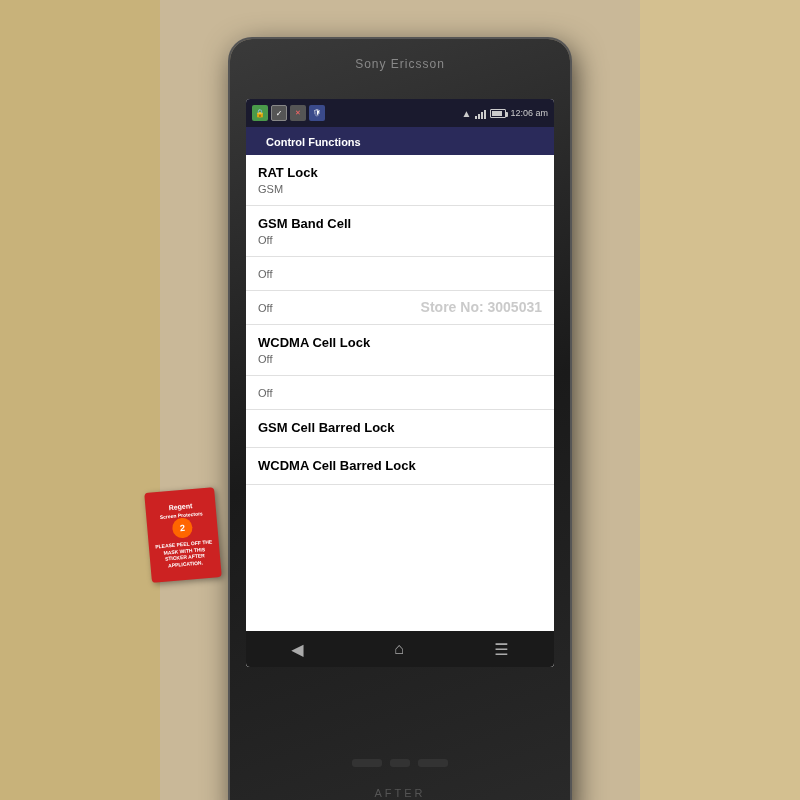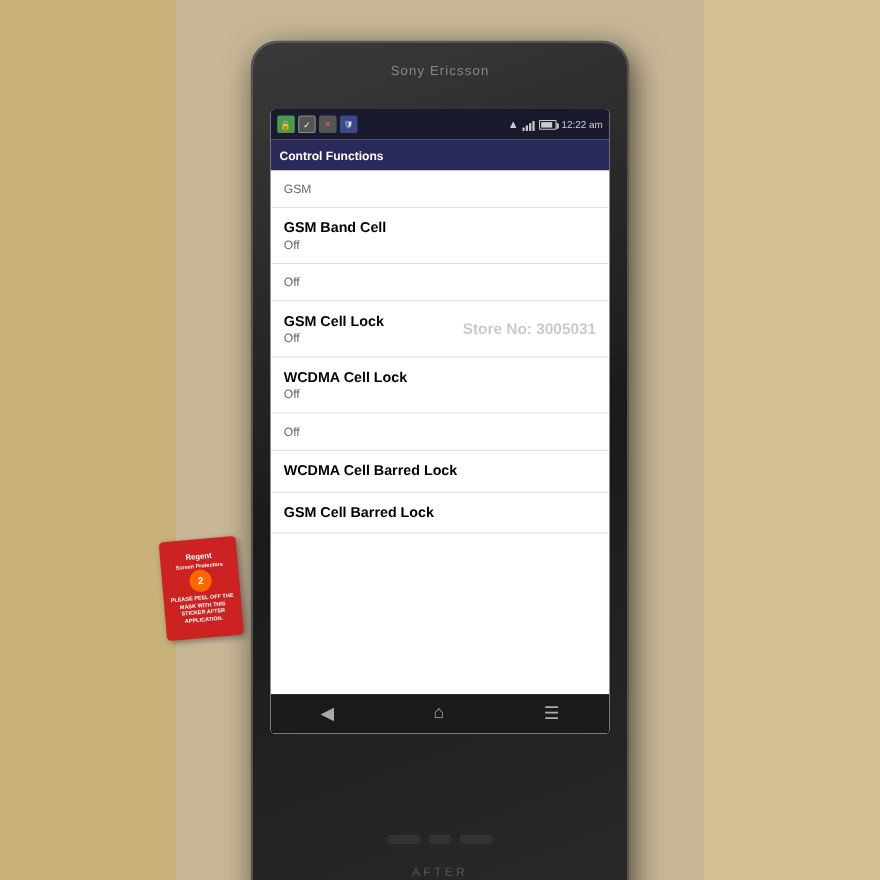--- a/index.html
+++ b/index.html
@@ -169,21 +169,21 @@
       top: 2px;
       width: 2px;
       height: 5px;
       background: #ccc;
       border-radius: 0 1px 1px 0;
     }
 
     
     .title-bar {
       background: #2a2a5a;
-      padding: 5px 8px;
+      padding: 5px 20px;
     }
     .title-bar-text {
       color: #fff;
       font-size: 11px;
       font-weight: bold;
     }
 
     
     .menu-list {
       background: #fff;
@@ -367,64 +367,64 @@
             <div class="signal-bars">
               <div class="signal-bar" style="height:3px"></div>
               <div class="signal-bar" style="height:5px"></div>
               <div class="signal-bar" style="height:7px"></div>
               <div class="signal-bar" style="height:9px"></div>
             </div>
             <div class="battery-icon">
               <div class="battery-fill"></div>
               <div class="battery-tip"></div>
             </div>
-            <span>12:22 am</span>
+            <span>12:06 am</span>
           </div>
         </div>
 
         <div class="title-bar">
           <span class="title-bar-text">Control Functions</span>
         </div>
 
         <div class="menu-list">
 
           <div class="menu-item">
+            <div class="menu-item-title">RAT Lock</div>
             <div class="menu-item-subtitle">GSM</div>
           </div>
 
           <div class="menu-item">
             <div class="menu-item-title">GSM Band Cell</div>
             <div class="menu-item-subtitle">Off</div>
           </div>
 
           <div class="menu-item">
             <div class="menu-item-subtitle">Off</div>
           </div>
 
           <div class="menu-item menu-item-with-watermark">
-            <div class="menu-item-title">GSM Cell Lock</div>
             <div class="menu-item-subtitle">Off</div>
             <div class="store-watermark">Store No: 3005031</div>
           </div>
 
           <div class="menu-item">
             <div class="menu-item-title">WCDMA Cell Lock</div>
             <div class="menu-item-subtitle">Off</div>
           </div>
 
           <div class="menu-item">
             <div class="menu-item-subtitle">Off</div>
           </div>
 
           <div class="menu-item">
+            <div class="menu-item-title" style="font-size:13px;font-weight:bold;color:#000;">GSM Cell Barred Lock</div>
+          </div>
+
+          <div class="menu-item">
             <div class="menu-item-title">WCDMA Cell Barred Lock</div>
-          </div>
-
-          <div class="menu-item">
-            <div class="menu-item-title" style="font-size:13px;font-weight:bold;color:#000;">GSM Cell Barred Lock</div>
           </div>
 
         </div>
 
         <div class="bottom-nav">
           <div class="nav-button">◀</div>
           <div class="nav-button">⌂</div>
           <div class="nav-button">☰</div>
         </div>
 

